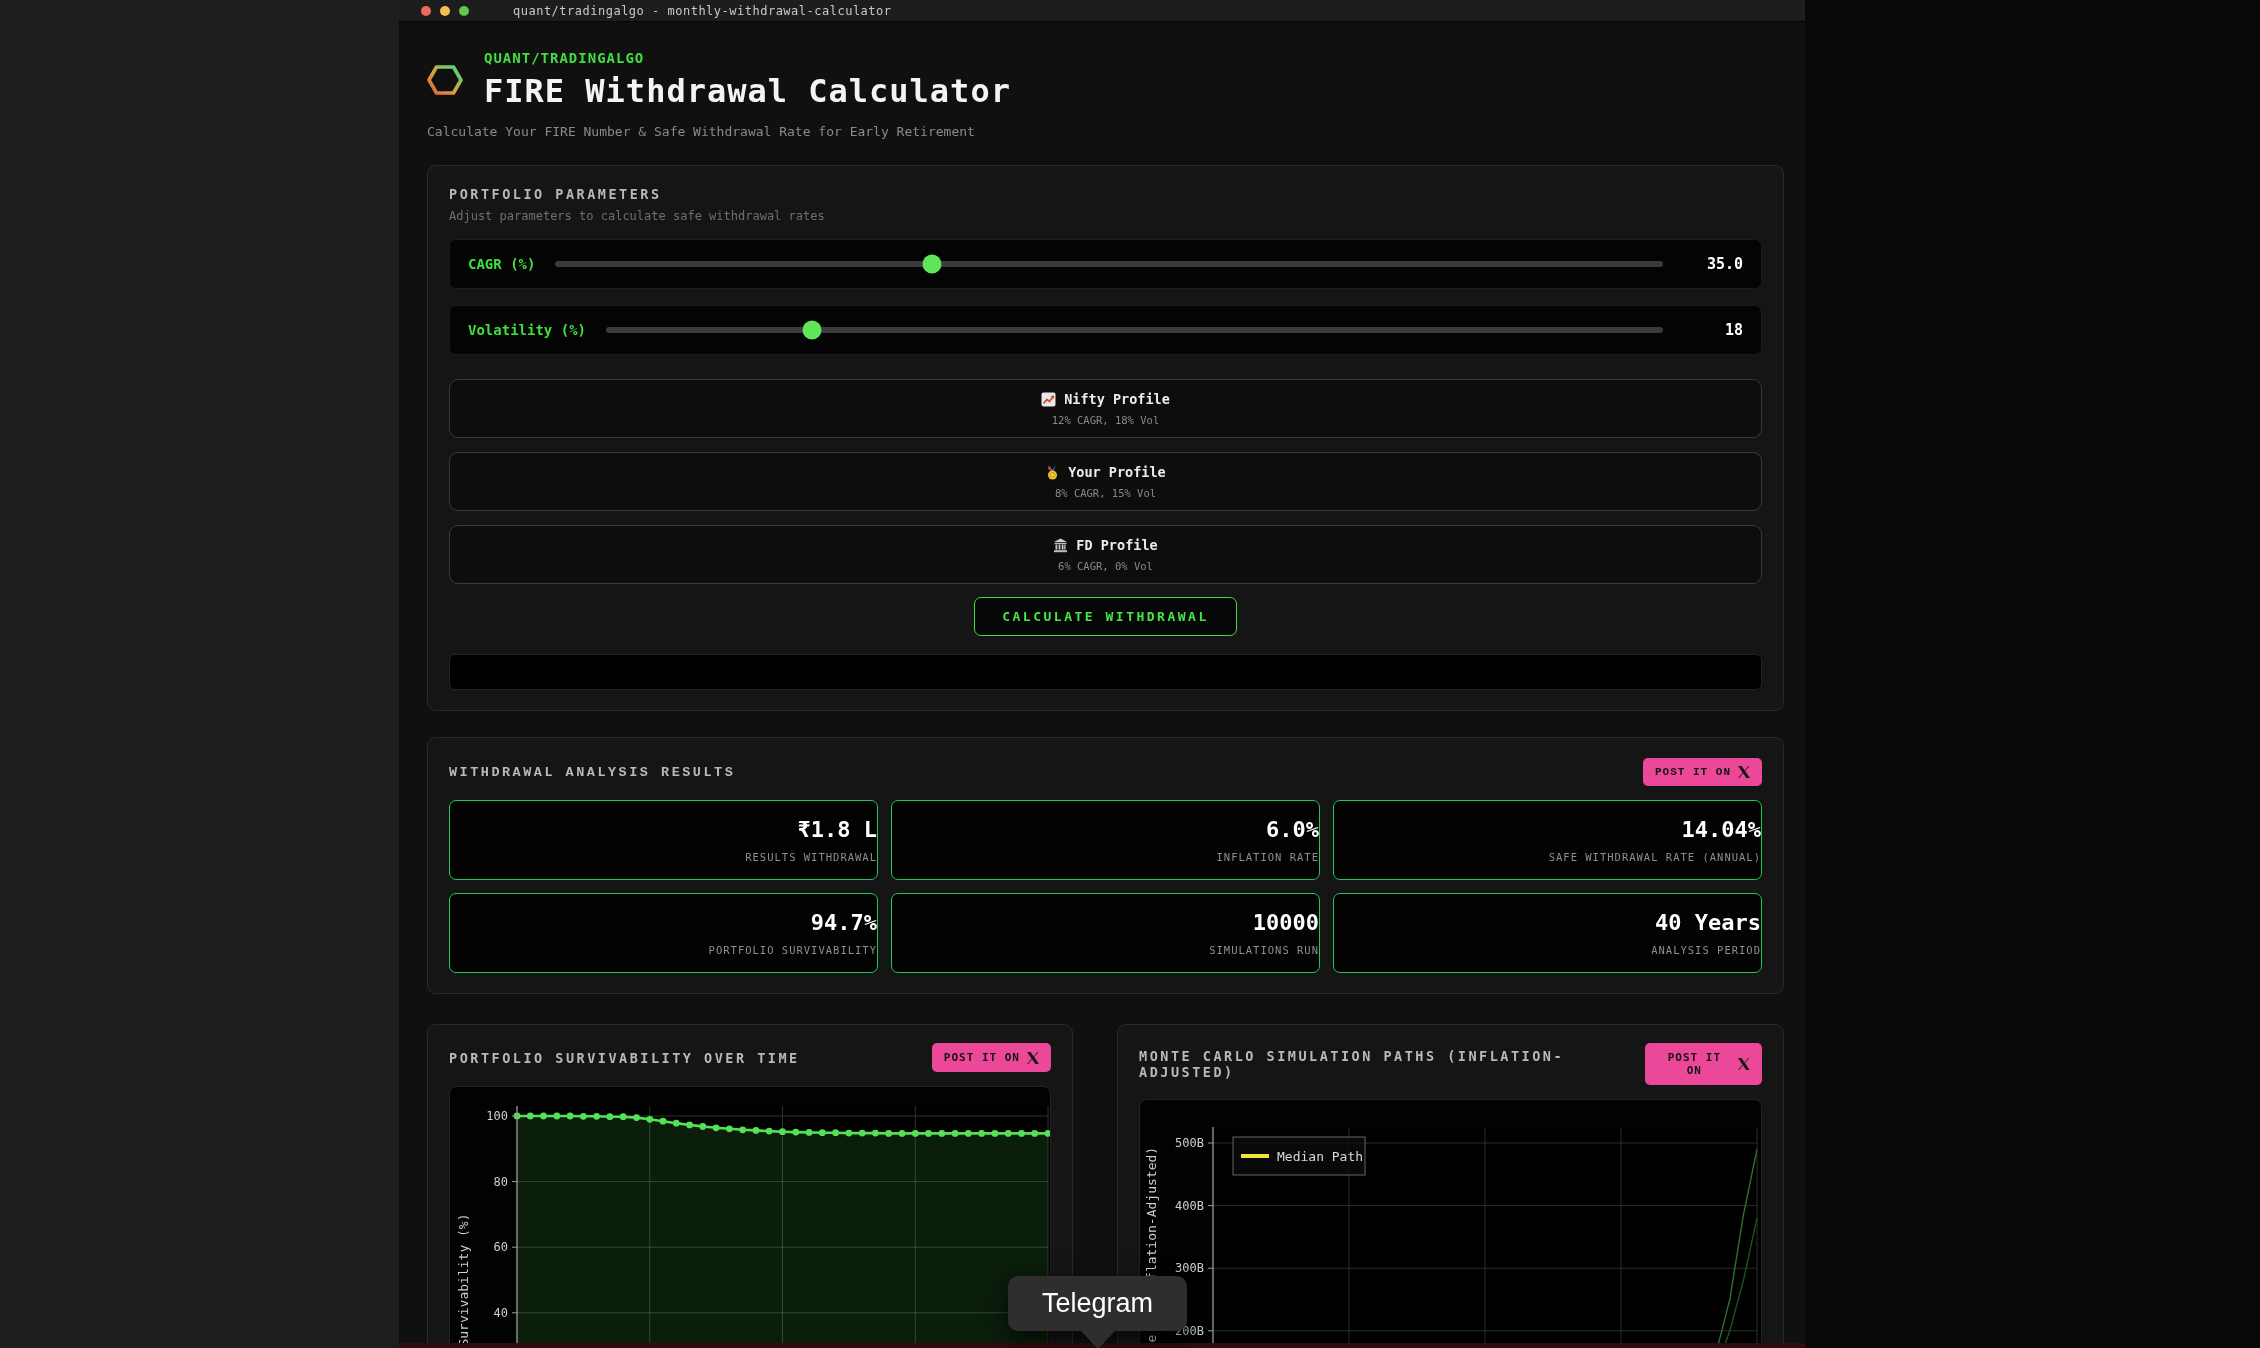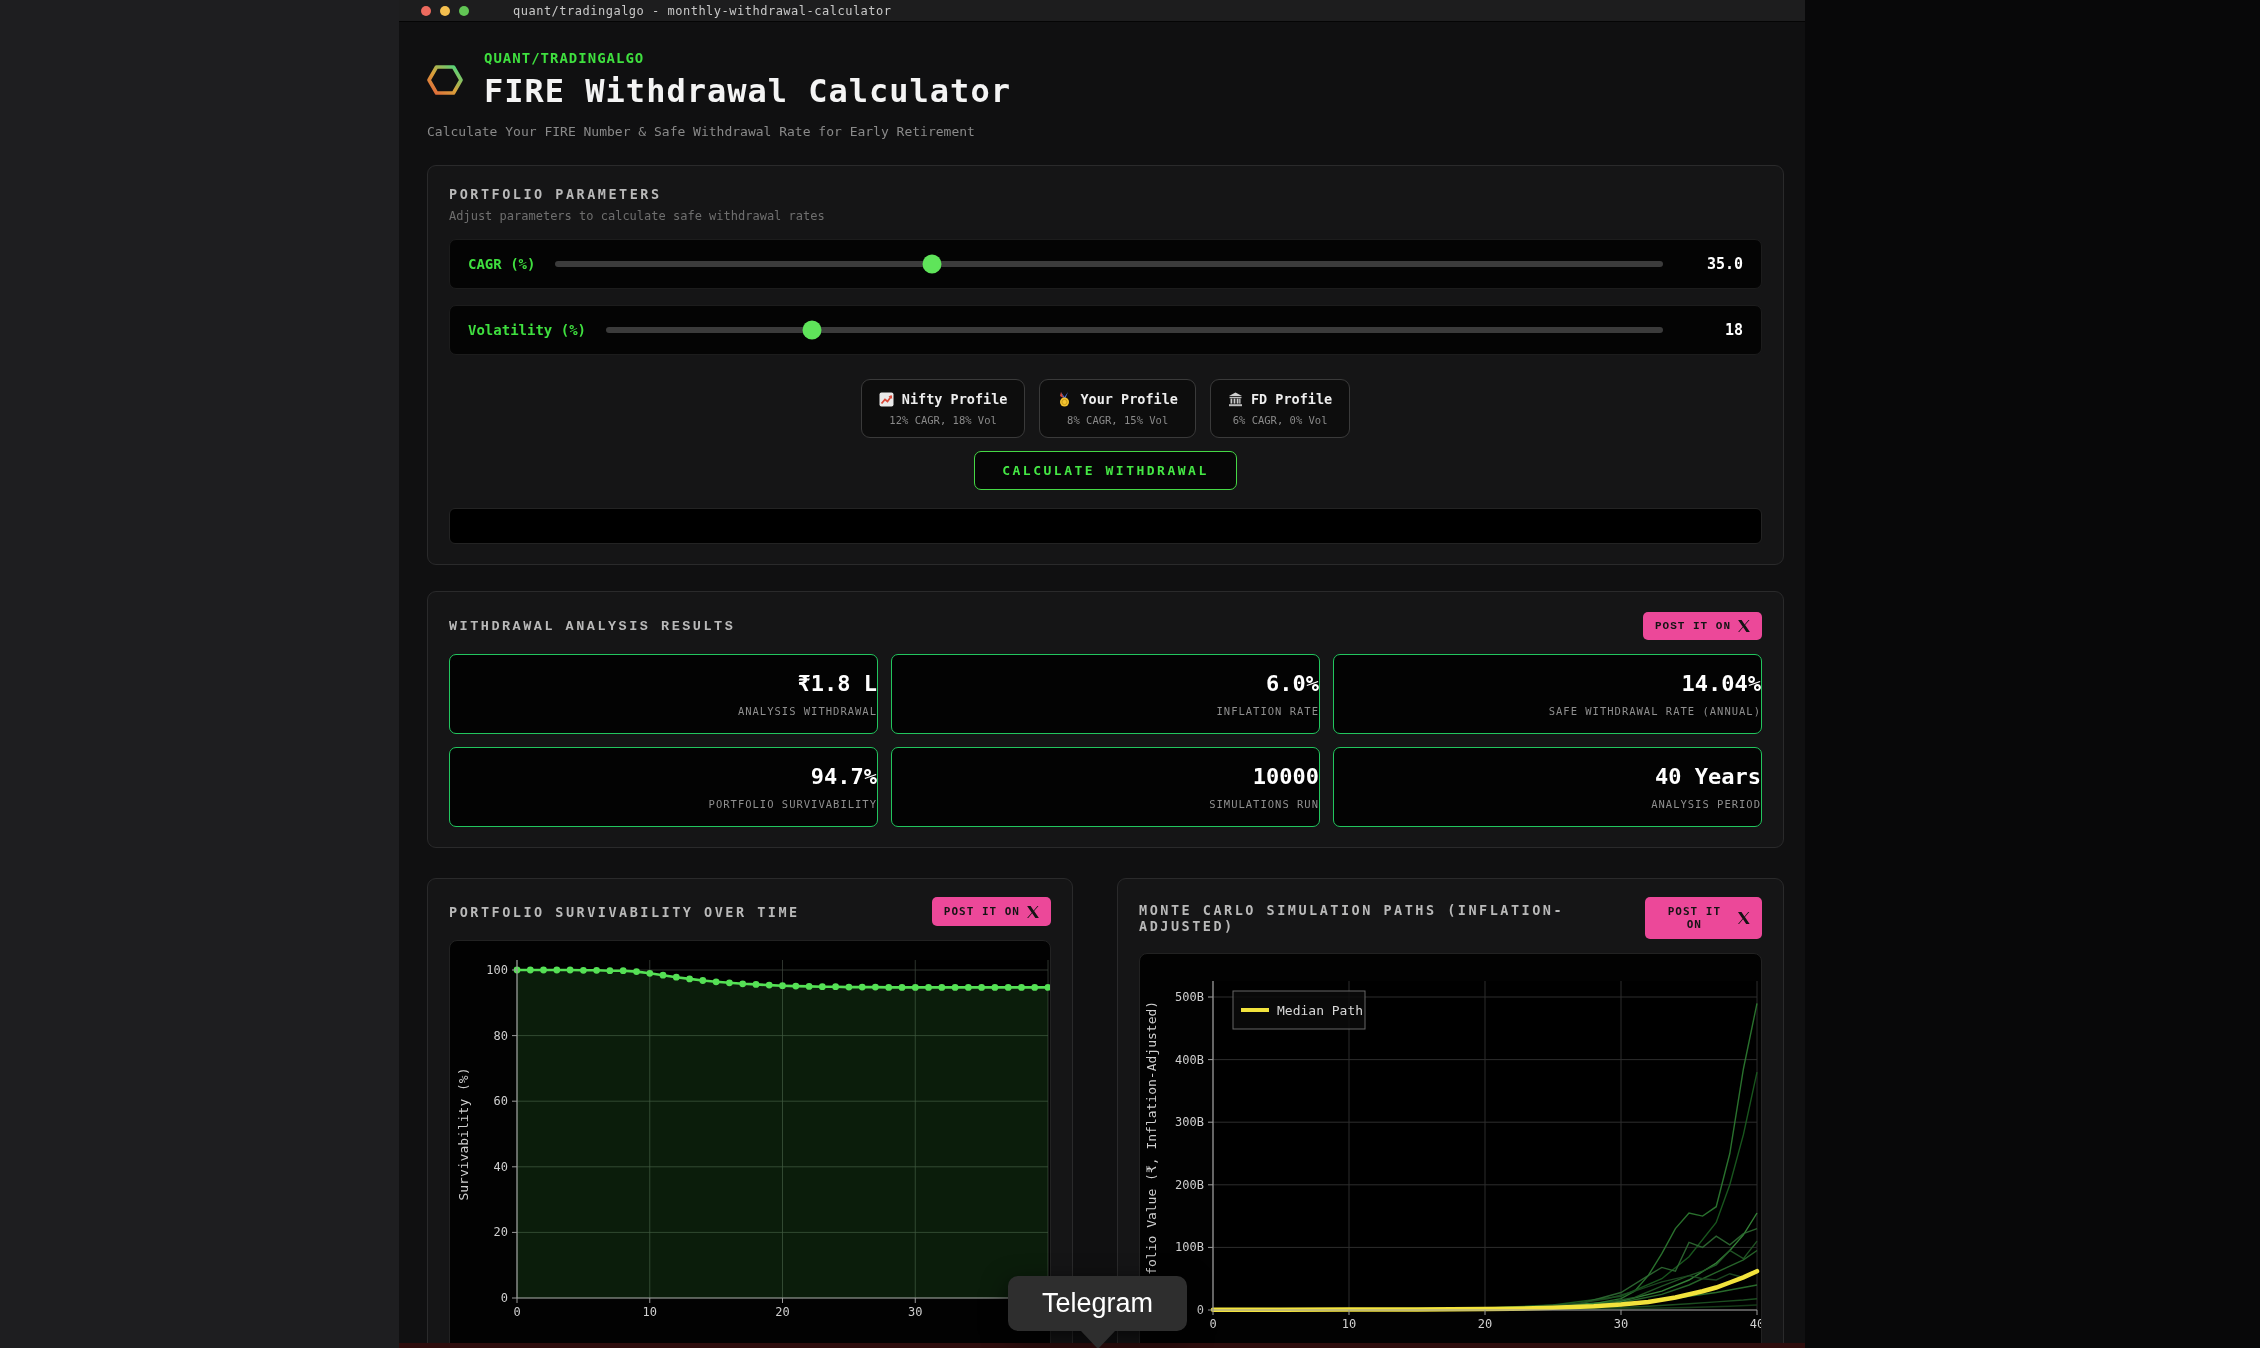--- a/index.html
+++ b/index.html
@@ -24,21 +24,21 @@
   .card-heading{color:#b9b9b9;font-size:13.5px;font-weight:bold;letter-spacing:2.5px;}
   .card-subheading{color:#6f6f6f;font-size:12px;margin-top:7px;}
   
   .slider-row{background:#040404;border:1px solid #1c1c1c;border-radius:7px;height:48px;display:flex;align-items:center;padding:0 18px;margin-top:16px;}
   .slider-row:first-of-type{margin-top:24px;}
   .slider-label{color:#3fdf3f;font-size:14px;font-weight:bold;white-space:nowrap;}
   .slider-track{flex:1;position:relative;height:6px;background:#3b3b3b;border-radius:3px;margin:0 20px;}
   .slider-thumb{position:absolute;top:50%;width:19px;height:19px;border-radius:50%;background:#5fe45a;transform:translate(-50%,-50%);}
   .slider-value{color:#fff;font-size:15px;font-weight:bold;min-width:60px;text-align:right;}
   
-  .profiles{display:flex;justify-content:center;gap:14px;margin-top:24px;}
+  .profiles{display:flex;justify-content:center;gap:14px;margin-top:24px;flex-direction:column;}
   .profile-btn{background:#0d0d0d;border:1px solid #3a3a3a;border-radius:9px;padding:11px 17px;text-align:center;cursor:pointer;}
   .profile-name{color:#ededed;font-size:13.5px;font-weight:bold;display:flex;align-items:center;gap:8px;justify-content:center;}
   .profile-detail{color:#8a8a8a;font-size:10.5px;margin-top:7px;}
   
   .calc-wrap{text-align:center;margin-top:13px;}
   .calc-btn{display:inline-block;background:#060606;border:1.5px solid #45d845;border-radius:7px;color:#45e845;
             font-family:inherit;font-size:13px;font-weight:bold;letter-spacing:2.5px;padding:11px 27px;cursor:pointer;}
   .output-bar{margin-top:18px;height:34px;background:#000;border:1px solid #232323;border-radius:6px;}
   
   .results-header{display:flex;align-items:center;justify-content:space-between;font-family:Liberation Mono, monospace;}
@@ -173,21 +173,21 @@
           <button class="post-btn">
             <span>POST IT ON</span>
             <svg viewBox="0 0 1200 1227">
                 <path fill="#141414" d="M714.163 519.284 1160.89 0H1055.03L667.137 450.887 357.328 0H0l468.492 681.821L0 1226.37h105.866l409.625-476.152 327.181 476.152H1200L714.163 519.284Z"></path>
               </svg>
           </button>
         </div>
         <div class="stats-grid">
           <div class="stat-card">
             <div class="stat-value">₹1.8 L</div>
-            <div class="stat-label">ANALYSIS WITHDRAWAL</div>
+            <div class="stat-label">RESULTS WITHDRAWAL</div>
           </div>
           <div class="stat-card">
             <div class="stat-value">6.0%</div>
             <div class="stat-label">INFLATION RATE</div>
           </div>
           <div class="stat-card">
             <div class="stat-value">14.04%</div>
             <div class="stat-label">SAFE WITHDRAWAL RATE (ANNUAL)</div>
           </div>
           <div class="stat-card">

